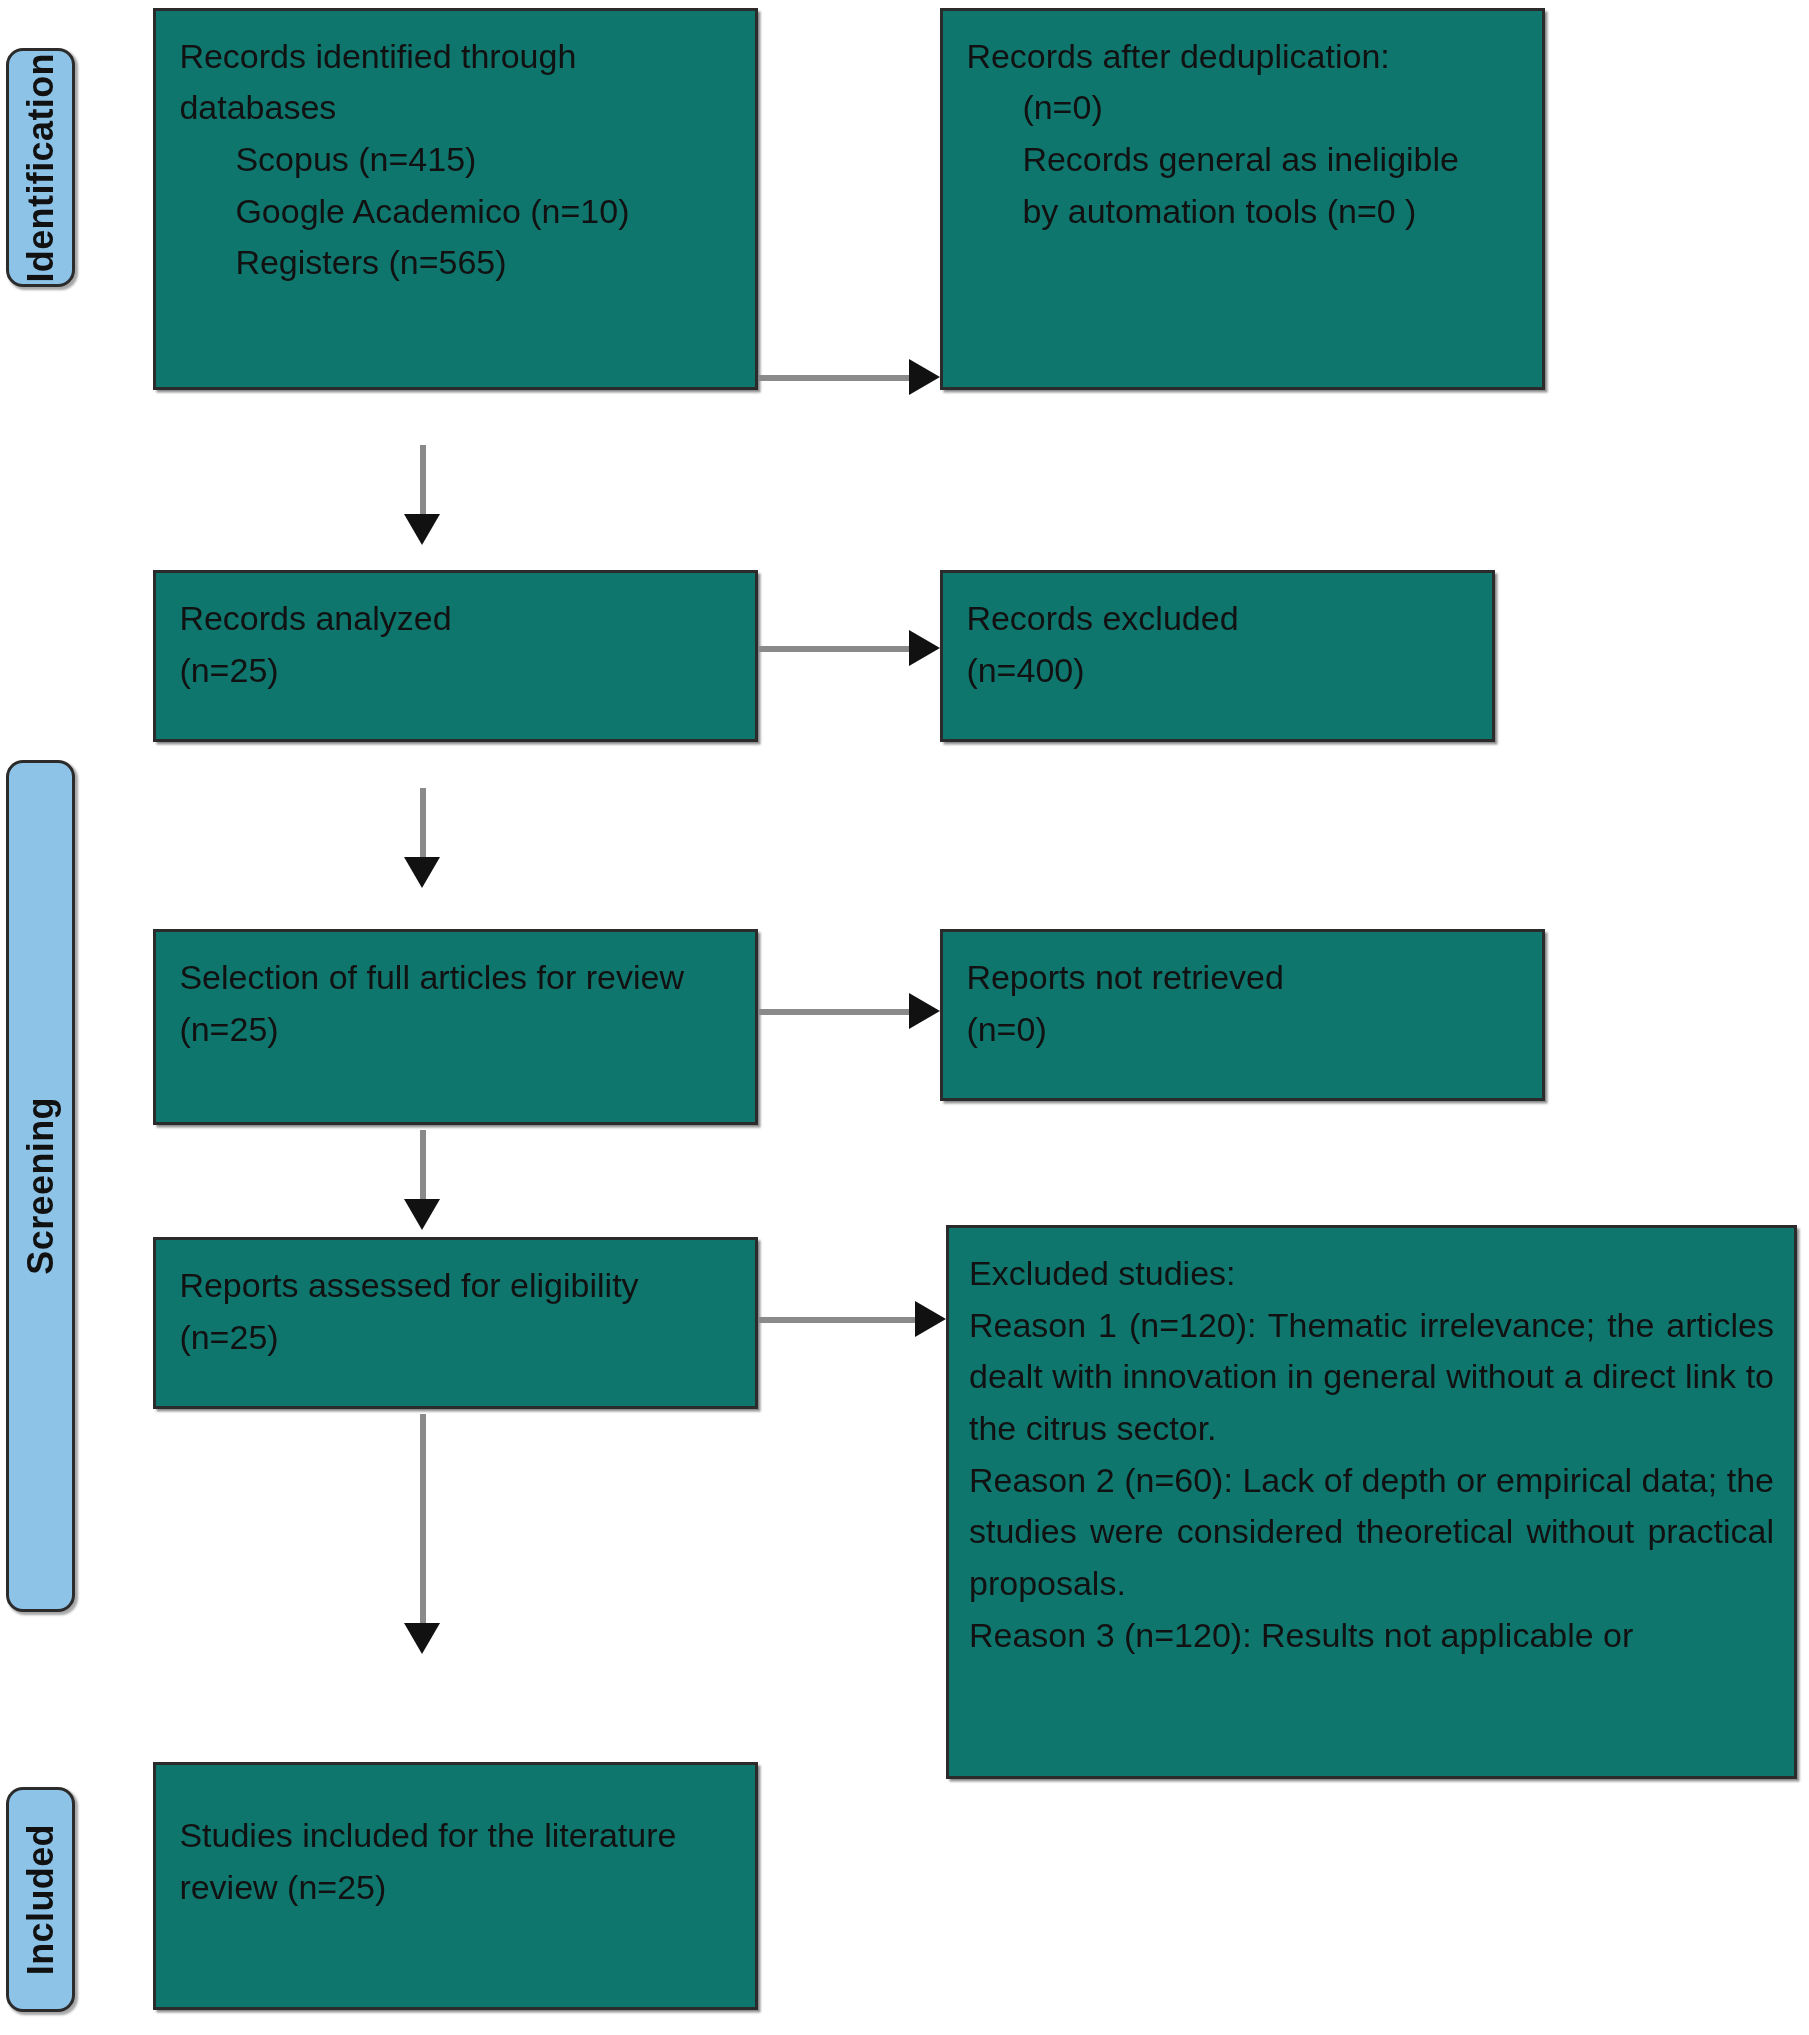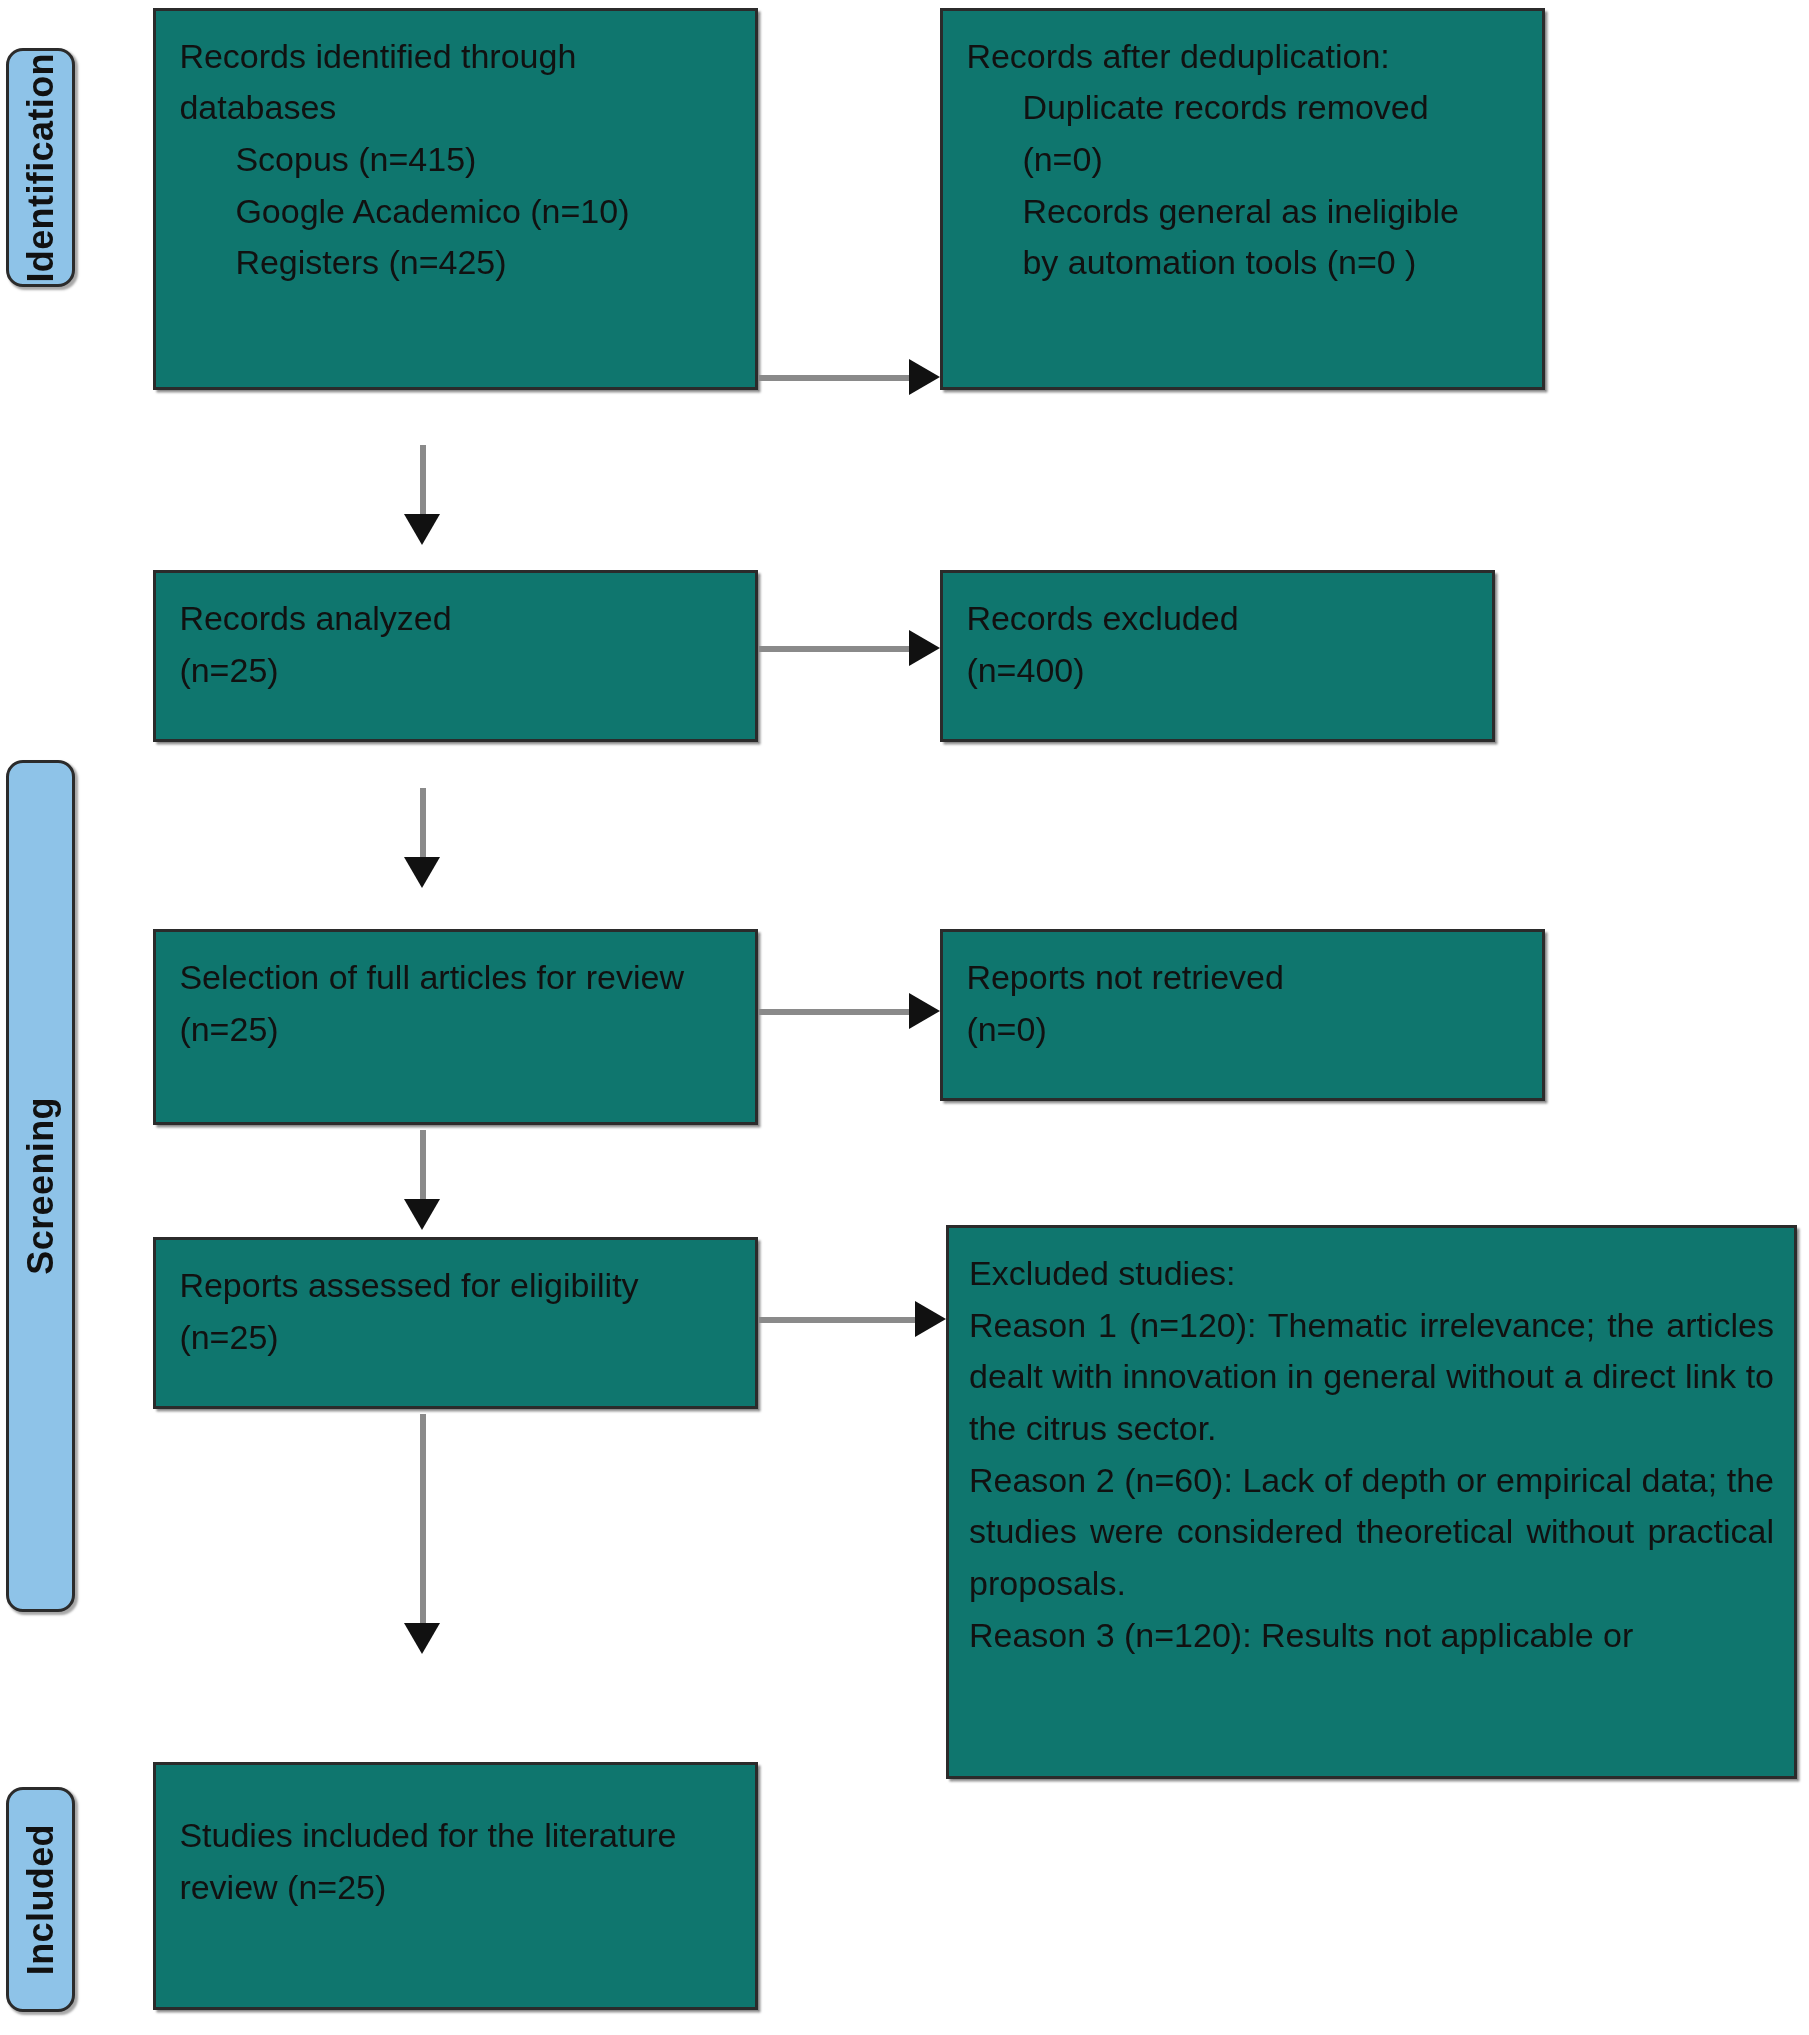--- a/index.html
+++ b/index.html
@@ -127,26 +127,25 @@
 
   <div class="stage-bar" style="left:6.2px; top:1787px; width:69px; height:225px;">
     <span class="stage-label">Included</span>
   </div>
 
   <div class="box" style="left:153px; top:7.8px; width:605px; height:382px;">
     <p class="justify">Records identified through</p>
     <p>databases</p>
     <p class="indent">Scopus (n=415)</p>
     <p class="indent">Google Academico (n=10)</p>
-    <p class="indent">Registers (n=425)</p>
+    <p class="indent">Registers (n=565)</p>
   </div>
 
   <div class="box" style="left:940px; top:7.8px; width:605px; height:382px;">
     <p>Records after deduplication:</p>
-    <p class="hang">Duplicate records removed</p>
     <p class="hang">(n=0)</p>
     <p class="hang">Records general as ineligible</p>
     <p class="hang">by automation tools (n=0 )</p>
   </div>
 
   <div class="arrow-h" style="left:758px; top:375px; width:182px;">
     <div class="shaft" style="width:152px;"></div>
     <div class="head" style="left:151px;"></div>
   </div>
 

